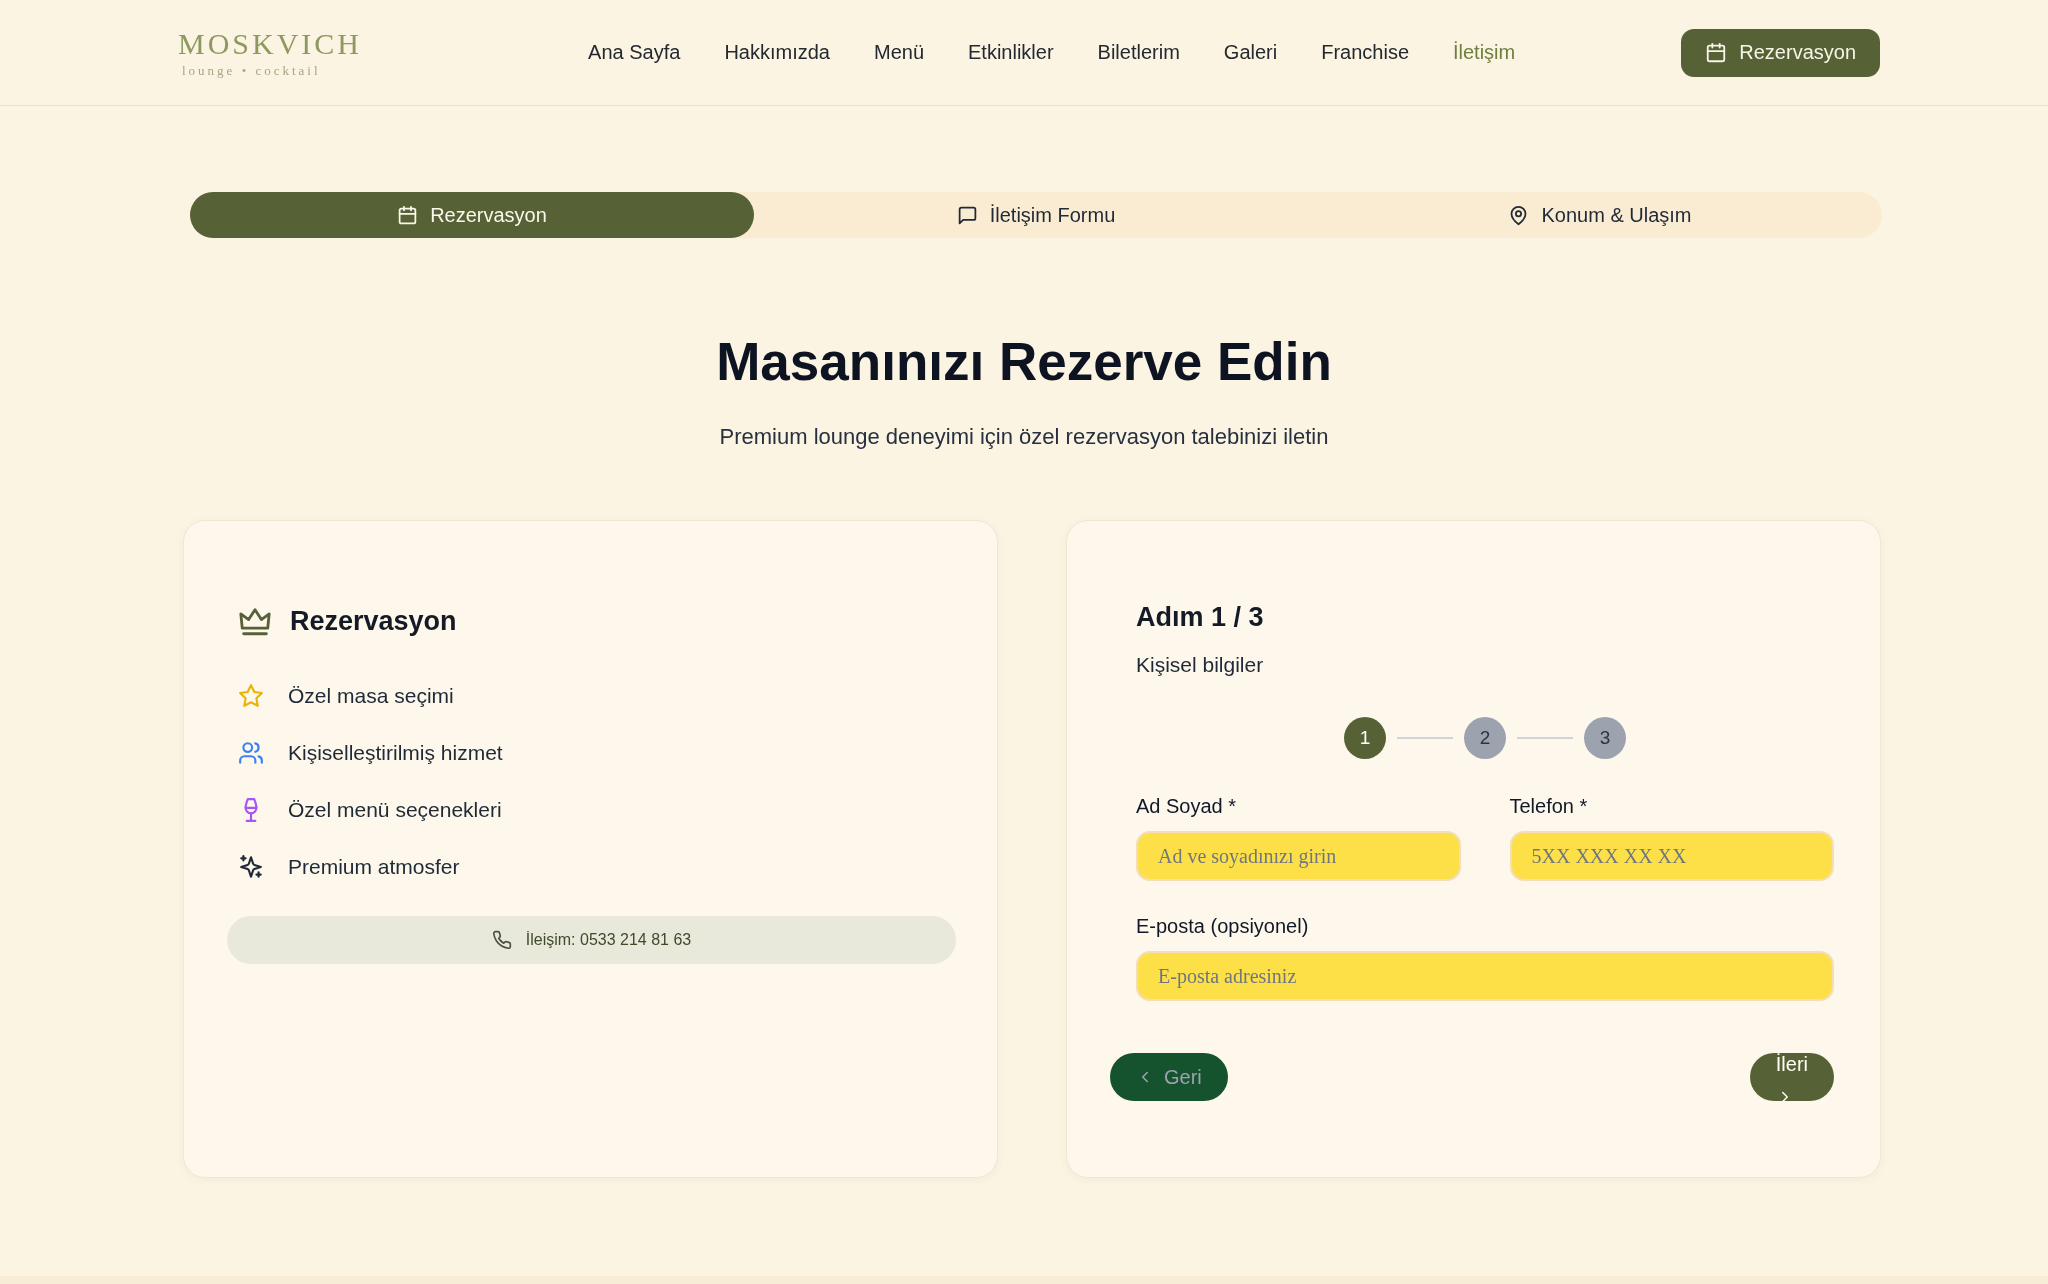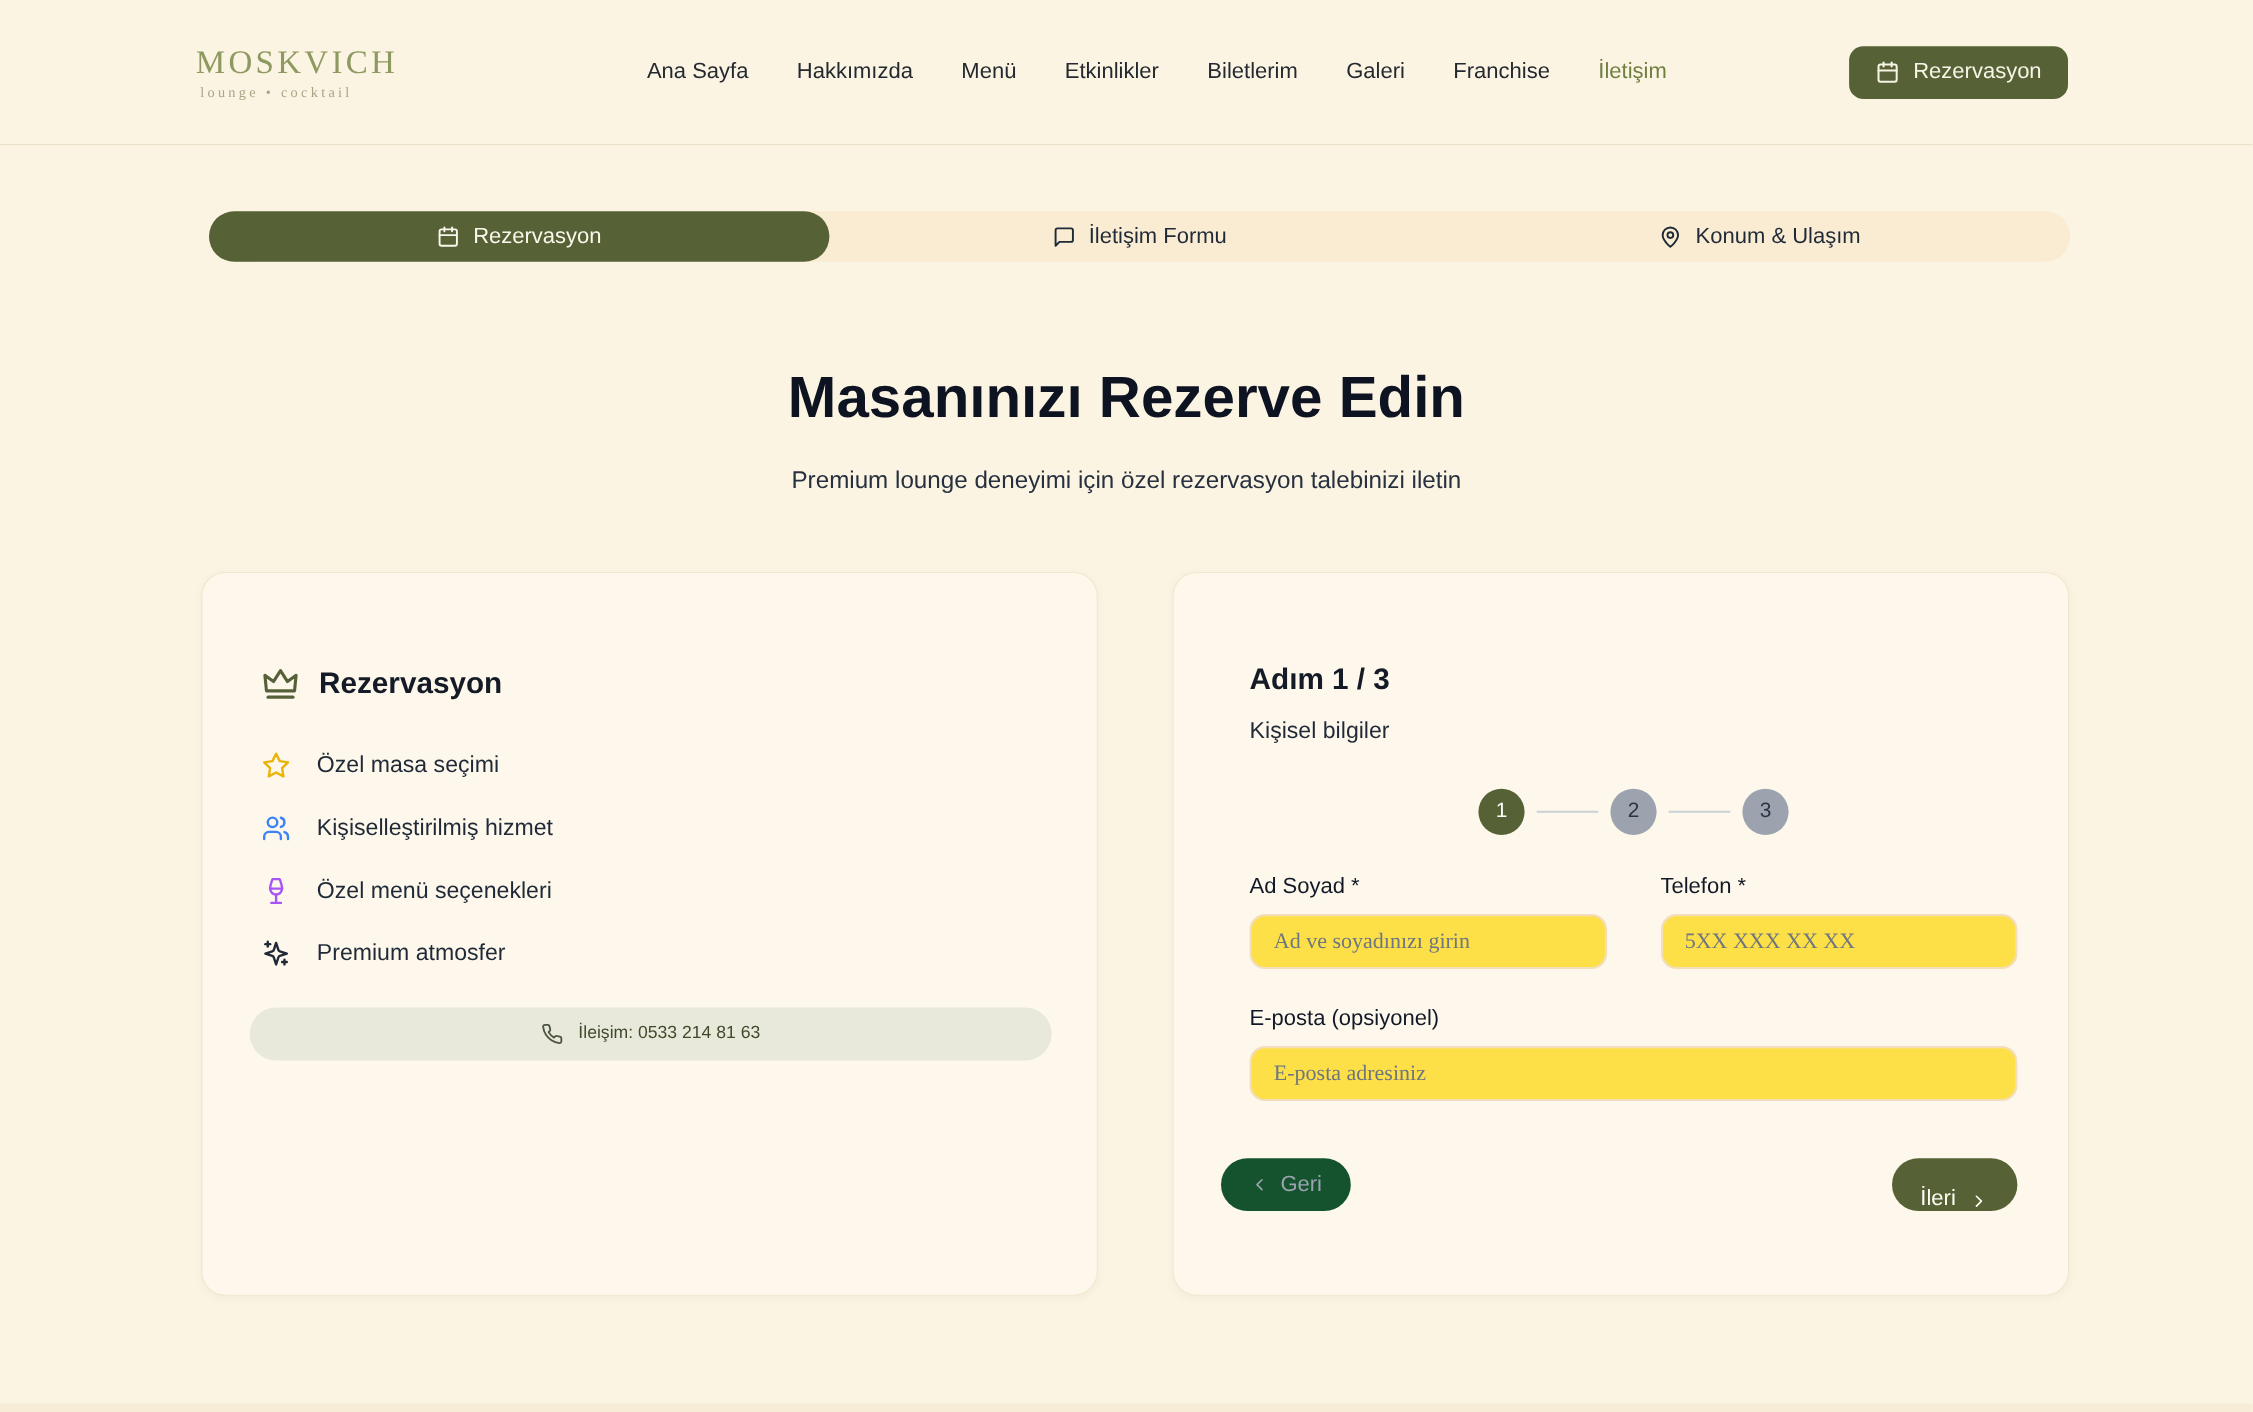--- a/index.html
+++ b/index.html
@@ -12,21 +12,21 @@
   [data-interactable="true"]{cursor:pointer;}
 
   
   .top-notch{
     position:absolute;top:0;left:821px;width:184px;height:16px;
     background:#ECE1C4;border-radius:0 0 8px 8px;
   }
 
   
   .topbar{
-    position:absolute;top:0;left:0;right:0;height:132px;
+    position:absolute;top:0;left:0;right:0;height:106px;
     display:flex;align-items:center;justify-content:space-between;
     padding:0 168px 0 178px;box-sizing:border-box;
     background:#FBF4E3;border-bottom:1px solid #EAE0C6;
   }
   .logo-block{display:flex;flex-direction:column;line-height:1;}
   .logo-name{
     font-family:"Liberation Serif", serif;
     font-size:30px;letter-spacing:3px;color:#8E9960;font-weight:500;
   }
   .logo-tagline{
@@ -117,23 +117,24 @@
   .form-actions{
     position:absolute;left:43px;right:46px;bottom:76px;
     display:flex;align-items:center;justify-content:space-between;
   }
   .btn-back{
     display:flex;align-items:center;gap:10px;height:48px;padding:0 26px;
     border:none;border-radius:24px;background:#14532d;color:#9CA3AF;font-size:20px;
     font-family:"Liberation Sans", sans-serif;
   }
   .btn-next{
-    display:flex;align-items:flex-end;gap:12px;height:48px;padding:0 26px;
+    display:flex;align-items:flex-start;gap:12px;height:48px;padding:0 26px;
     border:none;border-radius:24px;background:#566235;color:#FFFDF5;font-size:20px;
     font-family:"Liberation Sans", sans-serif;
+    flex-direction:column;
   }
 
   
   .footer-strip{position:absolute;left:0;bottom:0;width:100%;height:8px;background:#F7EDD6;}
 </style>
 </head>
 <body>
 
 <div class="top-notch" data-interactable="false"></div>
 

